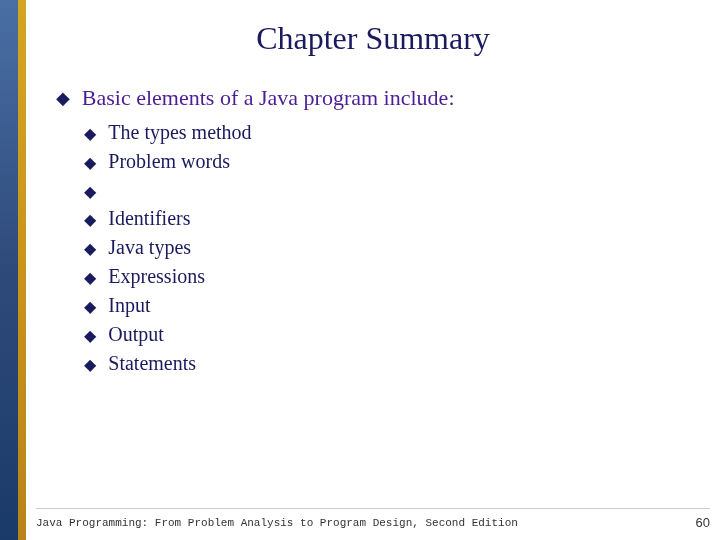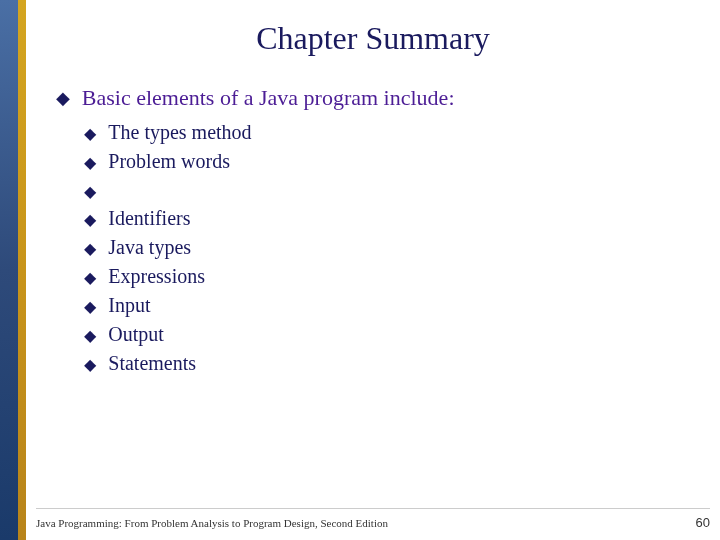--- a/index.html
+++ b/index.html
@@ -106,21 +106,21 @@
       display: flex;
       justify-content: space-between;
       align-items: center;
       border-top: 1px solid #cccccc;
       padding-top: 6px;
     }
 
     .footer-text {
       font-size: 11px;
       color: #333333;
-      font-family: Liberation Serif, serif;
+      font-family: Liberation Mono, monospace;
     }
 
     .page-number {
       font-size: 13px;
       color: #333333;
       font-family: Arial, sans-serif;
     }
   </style>
 </head>
 <body>

